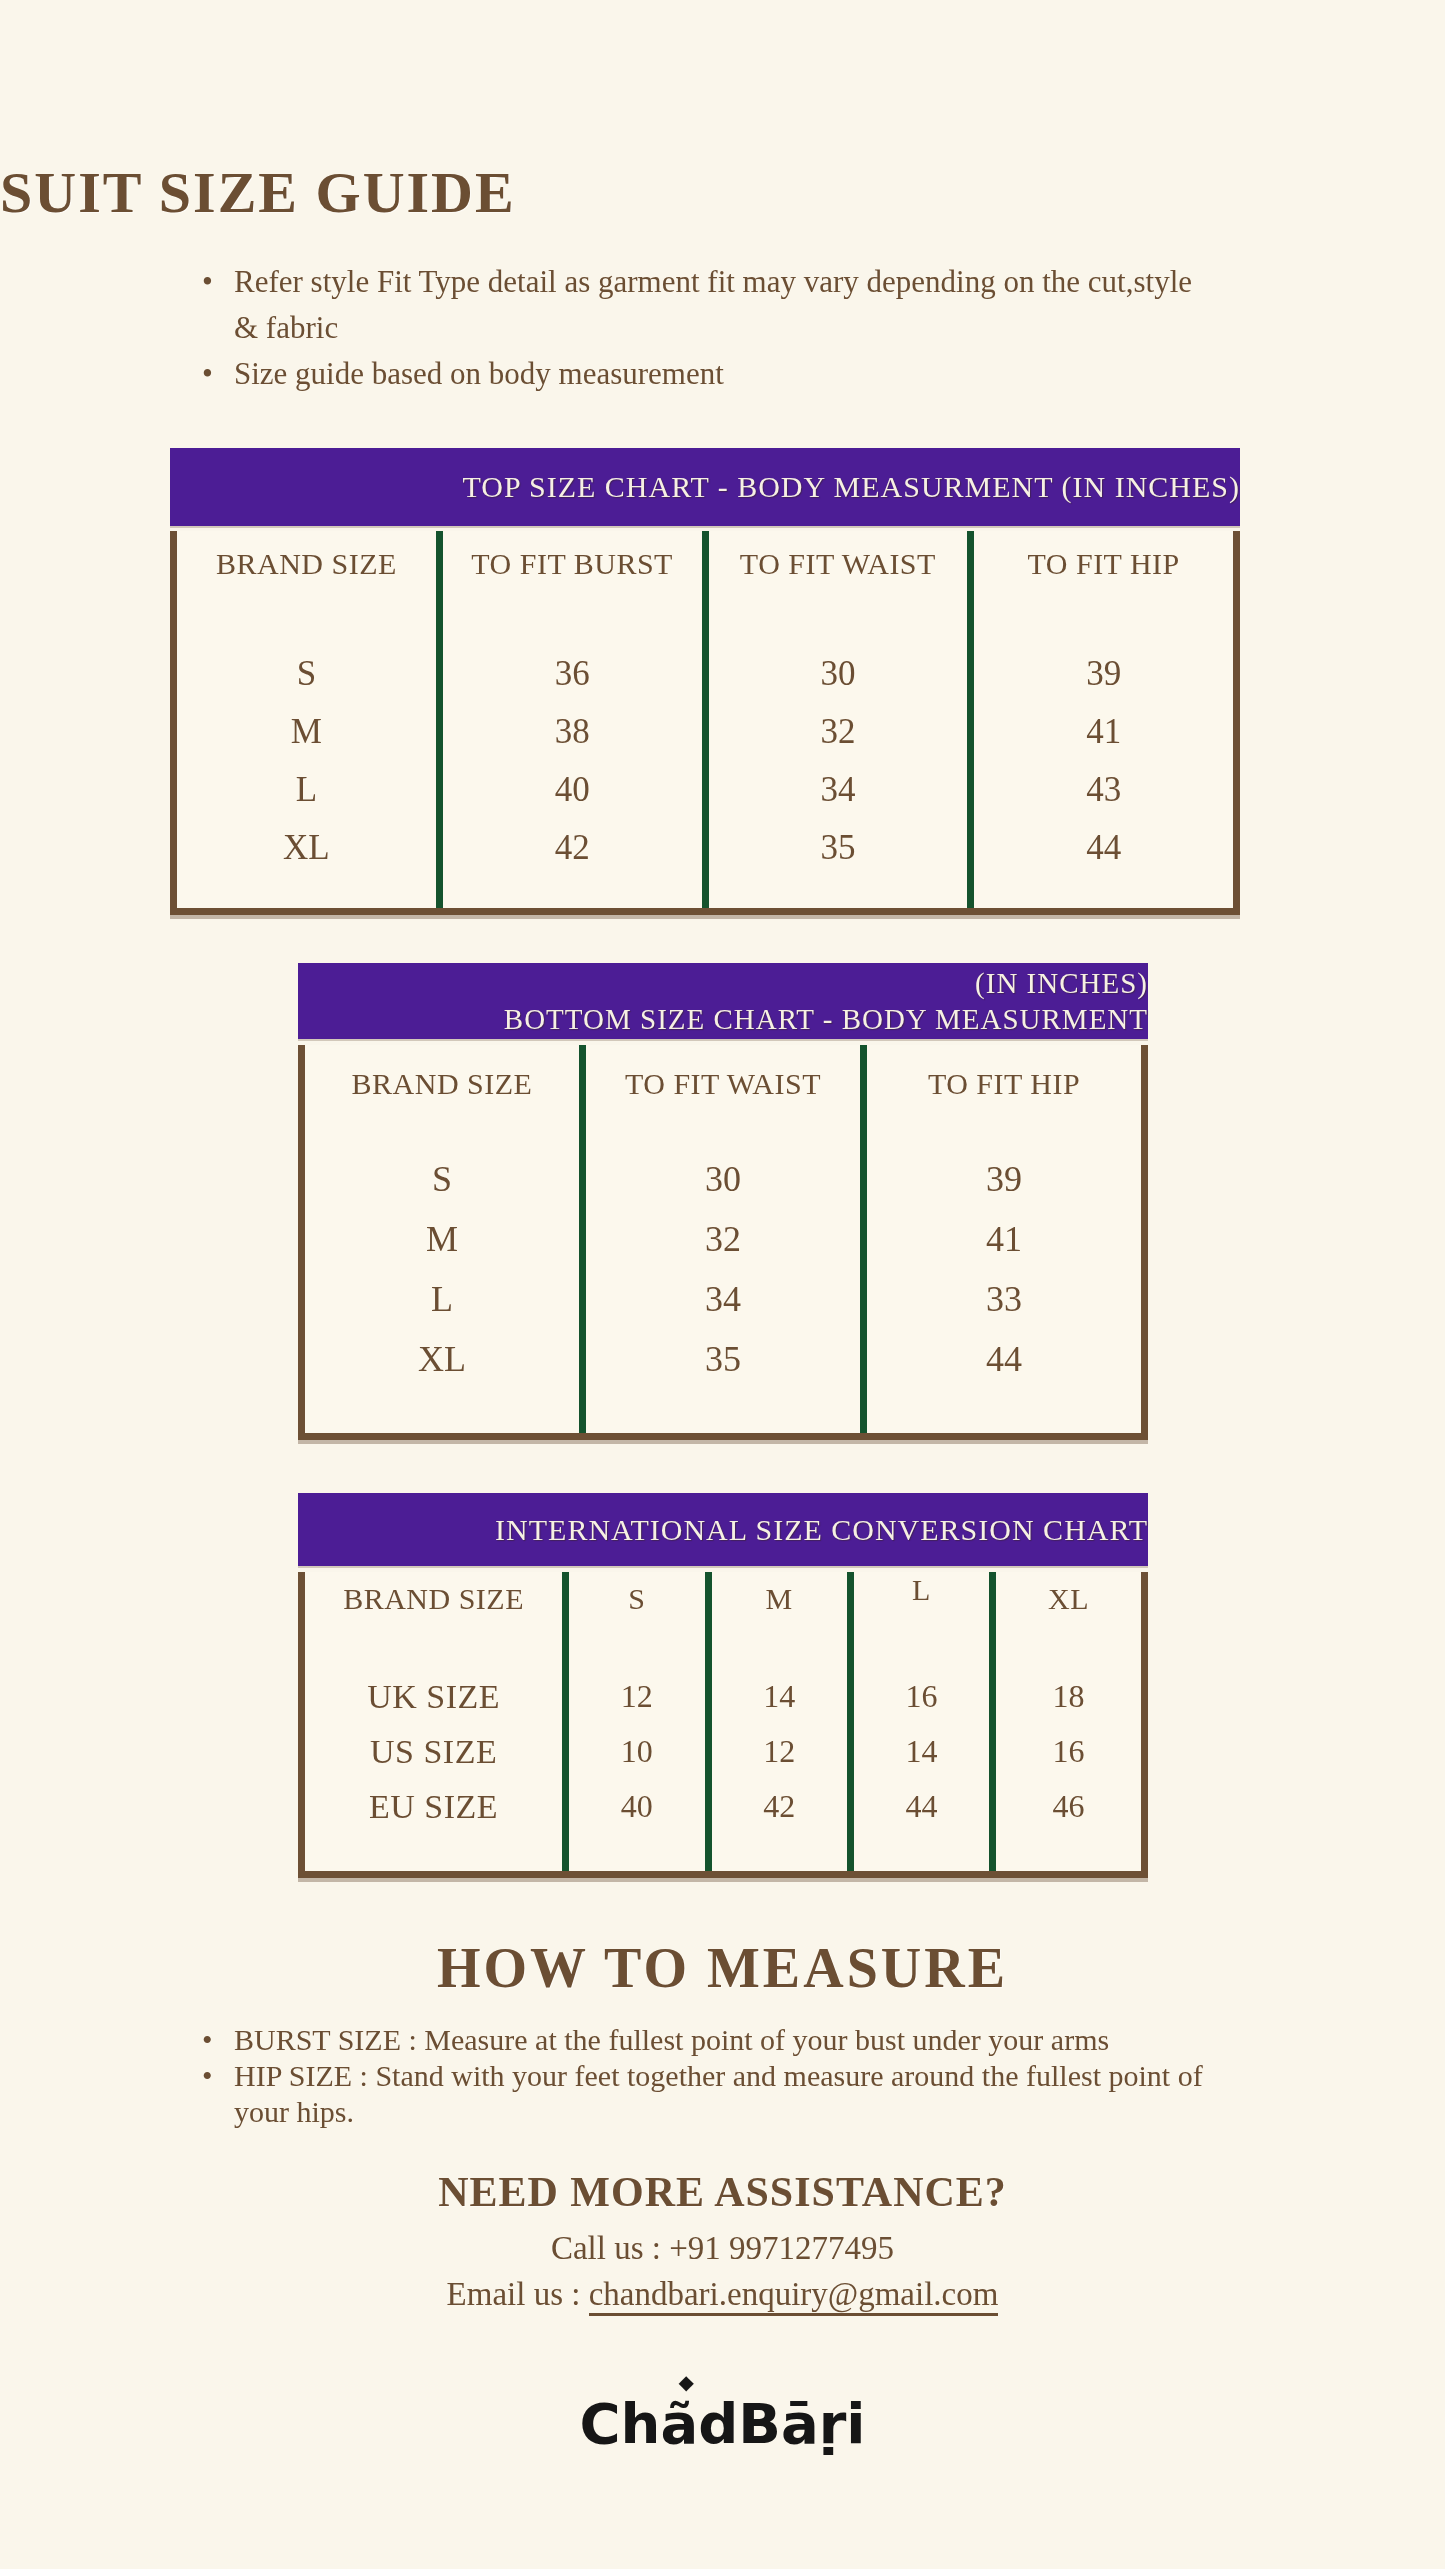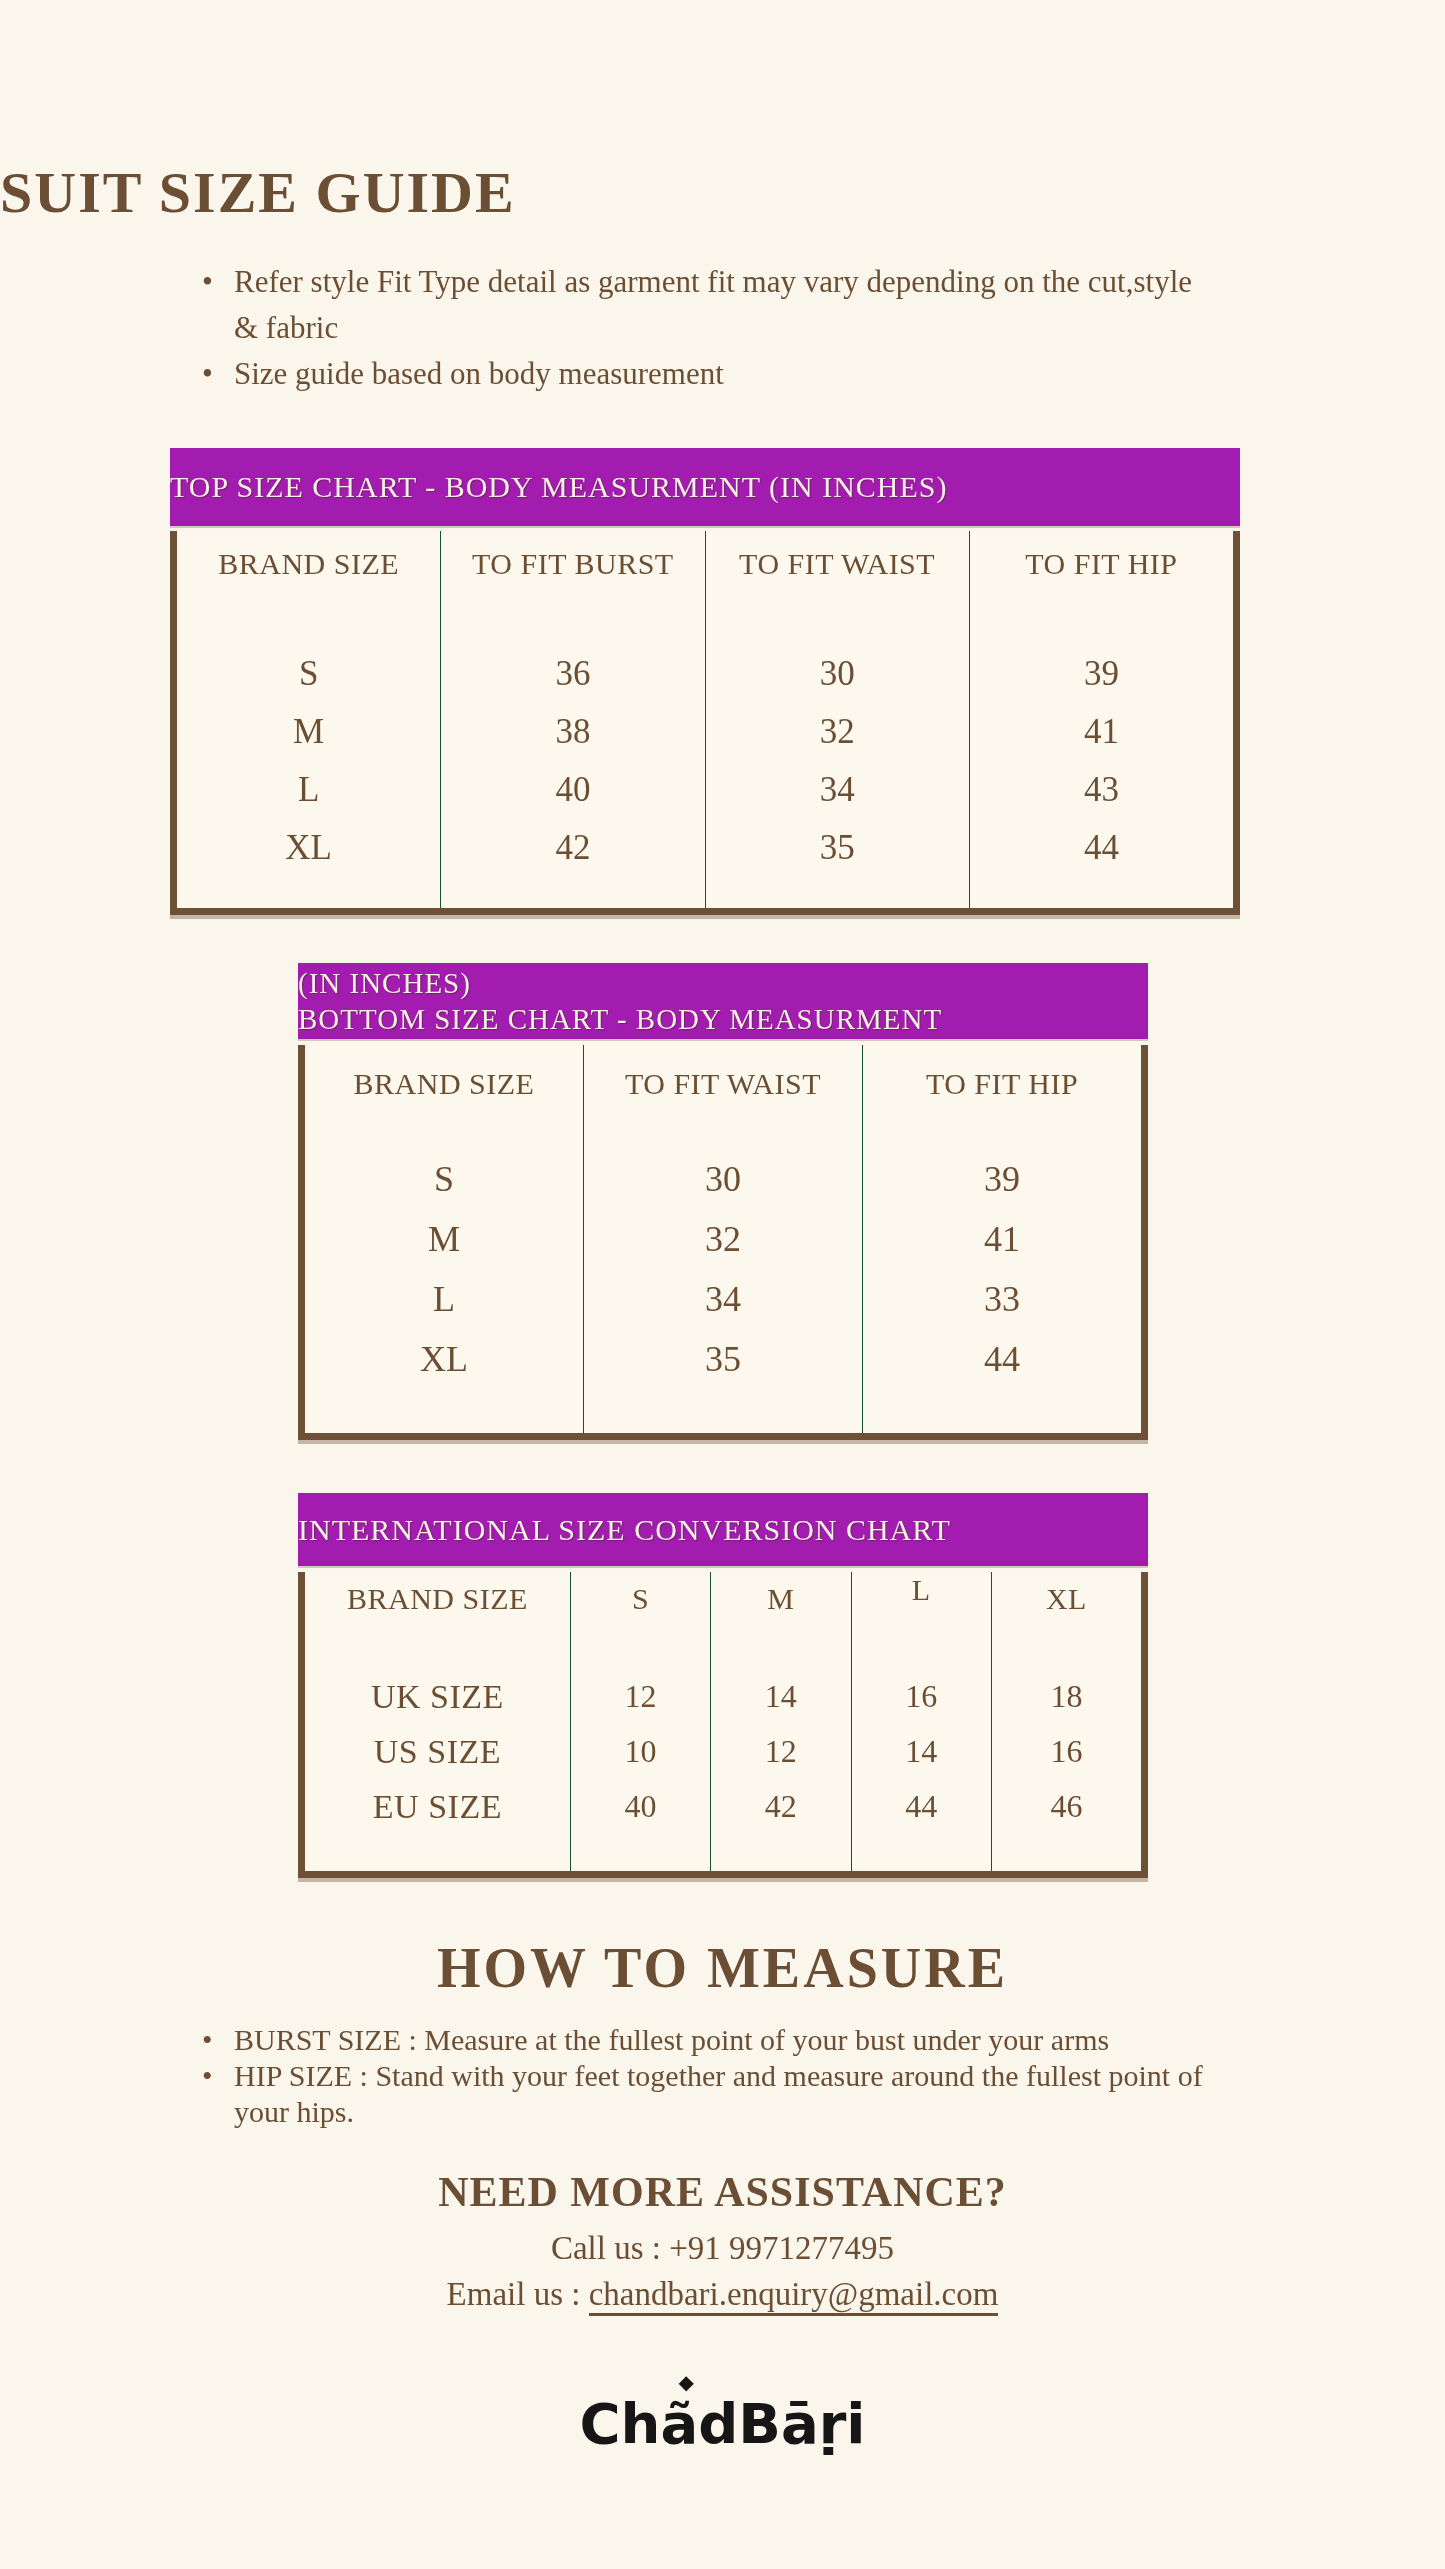--- a/index.html
+++ b/index.html
@@ -35,40 +35,40 @@
   .howto-list { position:absolute; top:2022px; left:198px; width:1215px; }
   .howto-list li { font-size:30px; line-height:36px; }
 
   
   .size-table { position:absolute; }
   .t1 { left:170px; top:448px;  width:1070px; }
   .t2 { left:298px; top:963px;  width:850px; }
   .t3 { left:298px; top:1493px; width:850px; }
 
   .band {
-    background:#a21caf; color:#F6F0E3; text-align:left;
+    background:#4c1d95; color:#F6F0E3; text-align:right;
     letter-spacing:1px; text-shadow:1px 1px 1px rgba(55,37,22,0.45);
     box-shadow:0 2px 0 rgba(92,64,41,0.25);
   }
   .t1 .band { height:78px; line-height:78px; font-size:30px; }
   .t2 .band { height:76px; padding-top:2px; }
   .t2 .band .band-line { line-height:36px; font-size:29px; }
   .t3 .band { height:73px; line-height:73px; font-size:30px; }
 
   .tbody {
     display:flex; background:#FCF8ED;
     border:7px solid #6D5035; border-top:none;
     box-shadow:0 4px 0 rgba(92,64,41,0.35);
   }
   .t1 .tbody { margin-top:5px; height:384px; }
   .t2 .tbody { margin-top:6px; height:395px; }
   .t3 .tbody { margin-top:6px; height:306px; }
 
   .col { flex:1; text-align:center; }
-  .col + .col { border-left:1px solid #14532d; }
+  .col + .col { border-left:7px solid #14532d; }
   .t3 .col-brand { flex:1.9; }
   .t3 .col-xl { flex:1.07; }
 
   .colhead { font-size:30px; letter-spacing:0.5px; }
   .t1 .colhead { margin-top:16px; }
   .t2 .colhead { margin-top:22px; }
   .t3 .colhead { margin-top:10px; }
   .t3 .colhead.raised { position:relative; top:-9px; }
 
   .t1 .rows { margin-top:64px; }

